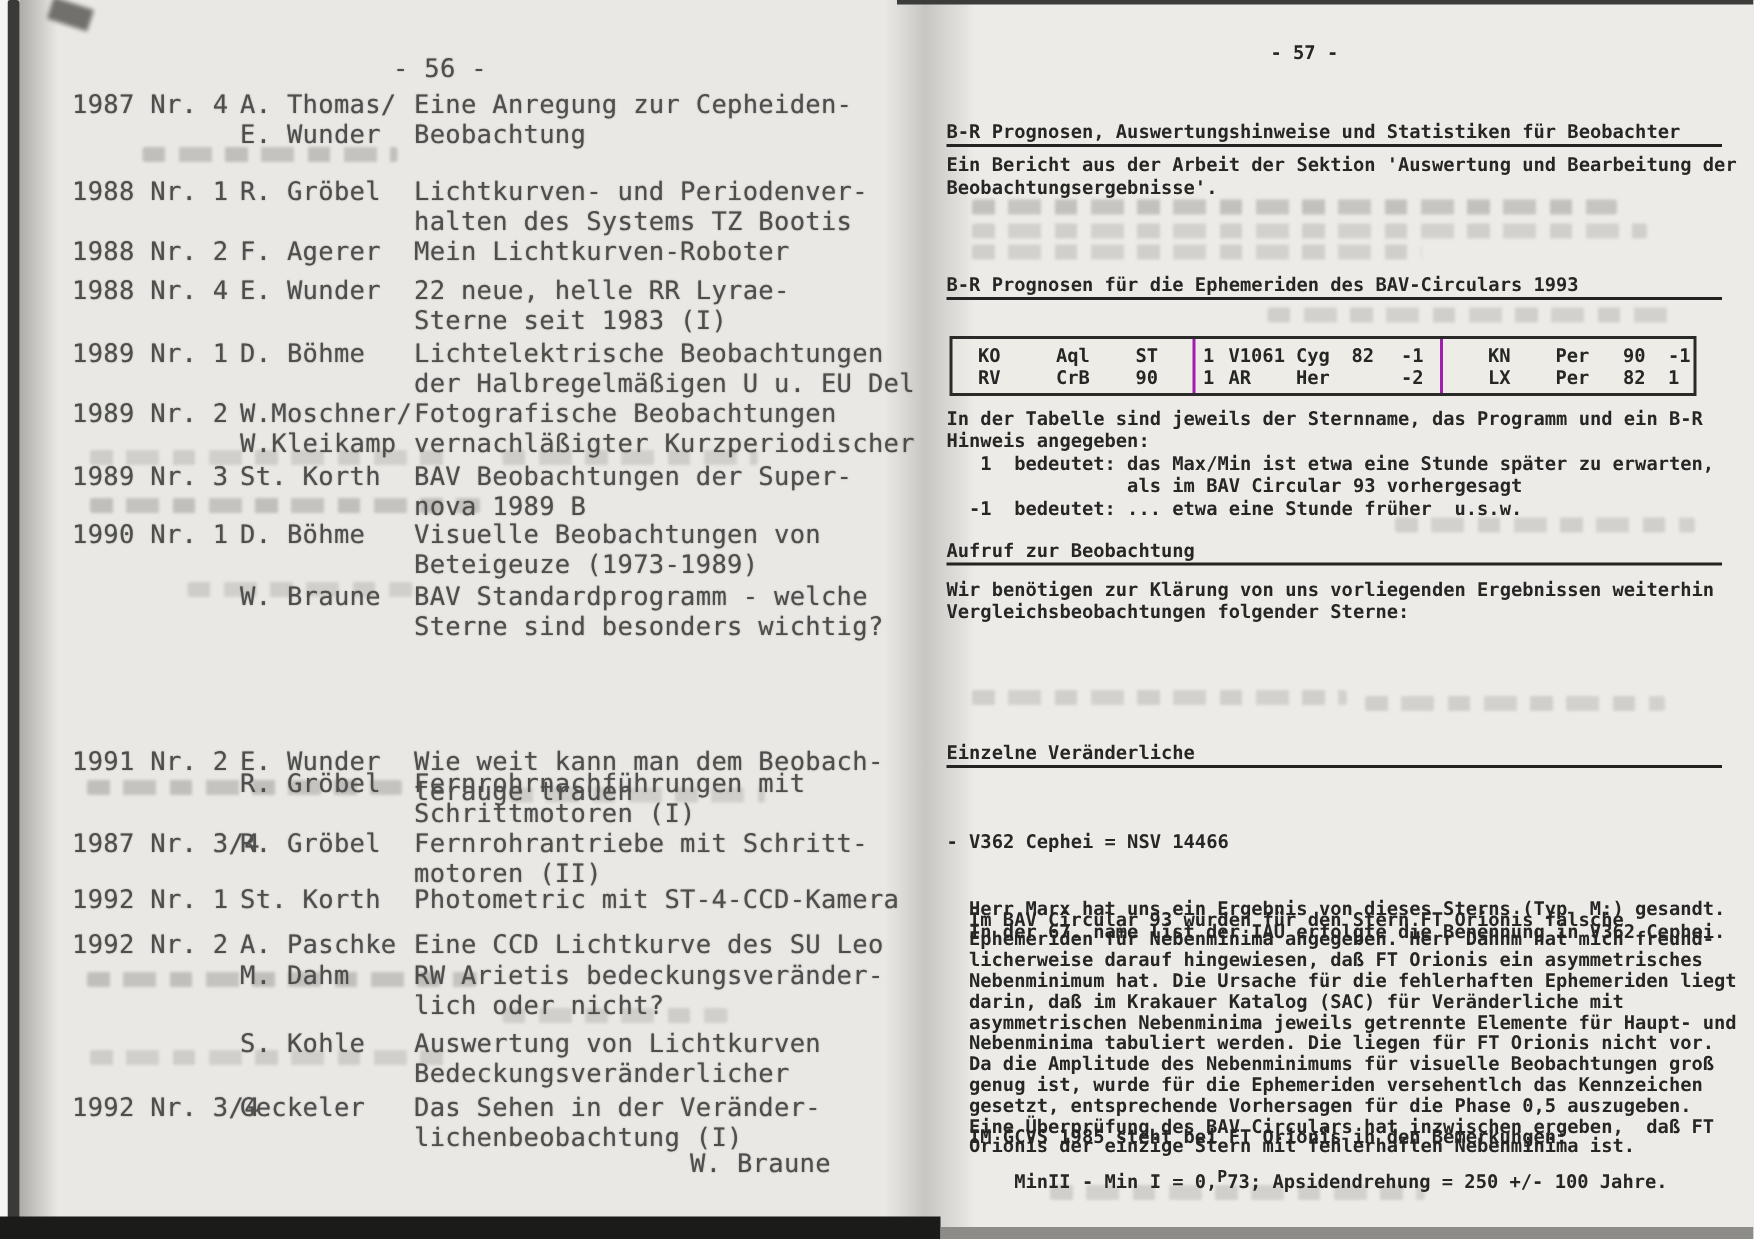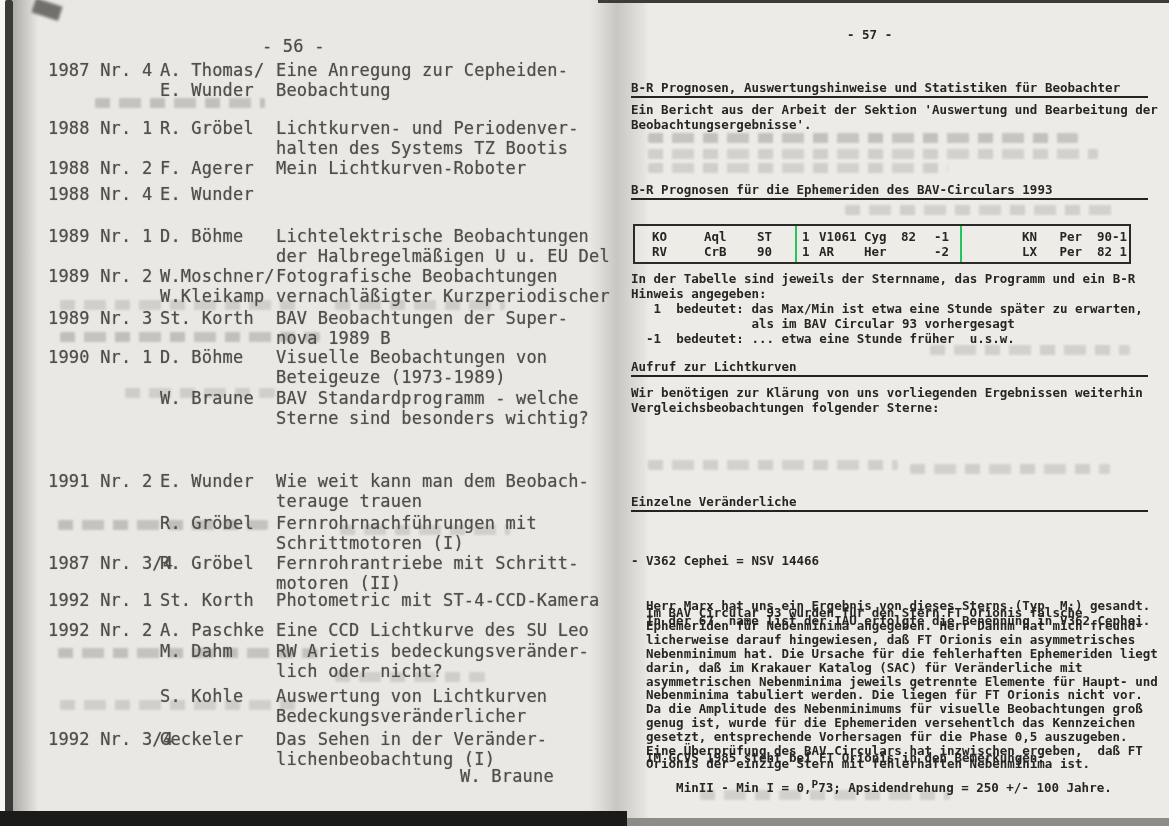--- a/index.html
+++ b/index.html
@@ -38,27 +38,27 @@
   .left-footer{position:absolute;left:460px;top:766px;white-space:pre;}
   
   .right-page{position:absolute;left:0;top:0;width:1169px;height:826px;
     color:#262624;font-size:12.5px;line-height:15px;font-weight:bold;}
   .pagenum-right{position:absolute;left:847px;top:27px;white-space:pre;}
   .rp-block{position:absolute;left:631px;width:522px;white-space:pre;}
   .rule{position:absolute;left:631px;width:517px;height:2px;background:#232321;}
   .box{position:absolute;border:2px solid #2a2a28;background:rgba(238,236,232,.6);}
   .prog-box{left:633px;top:224px;width:494px;height:36px;display:flex;}
   .prog-group{height:100%;box-sizing:border-box;padding-top:3px;}
-  .prog-group + .prog-group{border-left:2px solid #22c55e;}
+  .prog-group + .prog-group{border-left:2px solid #a21caf;}
   .prog-row{display:grid;line-height:15px;}
   .g1{width:160px;padding-left:17px;border-radius:17px;}
   .g1 .prog-row{grid-template-columns:52px 53px 45px 1fr;}
   .g2{width:165px;padding-left:22px;}
   .g2 .prog-row{grid-template-columns:45px 37px 33px 1fr;}
-  .g3{width:167px;padding-left:30px;text-align:right;}
+  .g3{width:167px;padding-left:30px;}
   .g3 .prog-row{grid-template-columns:45px 45px 30px 1fr;}
   .star-box{left:638px;top:427px;width:459px;height:25px;}
   .star-item{position:absolute;top:4px;white-space:pre;}
   .indent{margin-left:15px;}
   .supP{position:relative;top:-4px;font-size:11px;}
   .min-line{position:absolute;left:646px;top:765px;white-space:pre;}
 </style>
 </head>
 <body>
 
@@ -102,20 +102,22 @@
 halten des Systems TZ Bootis</span>
   </div>
   <div class="pub-row" style="top:158px">
     <span class="pub-year">1988 Nr. 2</span>
     <span class="pub-author">F. Agerer</span>
     <span class="pub-title">Mein Lichtkurven-Roboter</span>
   </div>
   <div class="pub-row" style="top:184px">
     <span class="pub-year">1988 Nr. 4</span>
     <span class="pub-author">E. Wunder</span>
+    <span class="pub-title">22 neue, helle RR Lyrae-
+Sterne seit 1983 (I)</span>
   </div>
   <div class="pub-row" style="top:226px">
     <span class="pub-year">1989 Nr. 1</span>
     <span class="pub-author">D. Böhme</span>
     <span class="pub-title">Lichtelektrische Beobachtungen
 der Halbregelmäßigen U u. EU Del</span>
   </div>
   <div class="pub-row" style="top:266px">
     <span class="pub-year">1989 Nr. 2</span>
     <span class="pub-author">W.Moschner/
@@ -134,21 +136,21 @@
     <span class="pub-author">D. Böhme</span>
     <span class="pub-title">Visuelle Beobachtungen von
 Beteigeuze (1973-1989)</span>
   </div>
   <div class="pub-row" style="top:388px">
     <span class="pub-year"></span>
     <span class="pub-author">W. Braune</span>
     <span class="pub-title">BAV Standardprogramm - welche
 Sterne sind besonders wichtig?</span>
   </div>
-  <div class="pub-row" style="top:471px">
+  <div class="pub-row" style="top:498px">
     <span class="pub-year">1991 Nr. 2</span>
     <span class="pub-author">E. Wunder</span>
     <span class="pub-title">Wie weit kann man dem Beobach-
 terauge trauen</span>
   </div>
   <div class="pub-row" style="top:513px">
     <span class="pub-year"></span>
     <span class="pub-author">R. Gröbel</span>
     <span class="pub-title">Fernrohrnachführungen mit
 Schrittmotoren (I)</span>
@@ -247,21 +249,21 @@
       </div>
     </div>
   </div>
 
   <div class="rp-block" style="top:271px">In der Tabelle sind jeweils der Sternname, das Programm und ein B-R
 Hinweis angegeben:
    1  bedeutet: das Max/Min ist etwa eine Stunde später zu erwarten,
                 als im BAV Circular 93 vorhergesagt
   -1  bedeutet: ... etwa eine Stunde früher  u.s.w.</div>
 
-  <div class="rp-block" style="top:359px">Aufruf zur Lichtkurven</div>
+  <div class="rp-block" style="top:359px">Aufruf zur Beobachtung</div>
   <div class="rule" style="top:375px"></div>
 
   <div class="rp-block" style="top:385px">Wir benötigen zur Klärung von uns vorliegenden Ergebnissen weiterhin
 Vergleichsbeobachtungen folgender Sterne:</div>
 
 
   <div class="rp-block" style="top:494px">Einzelne Veränderliche</div>
   <div class="rule" style="top:510px"></div>
 
   <div class="rp-block" style="top:523px">

